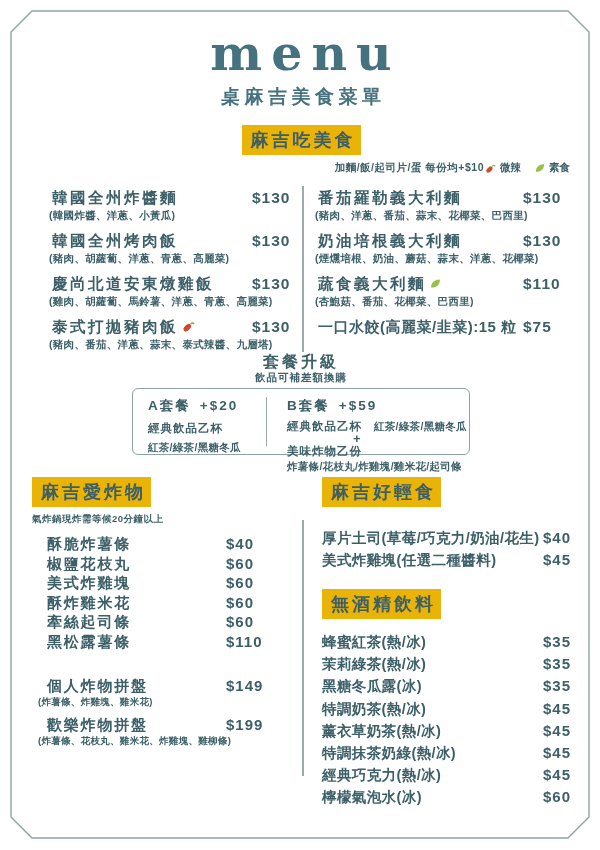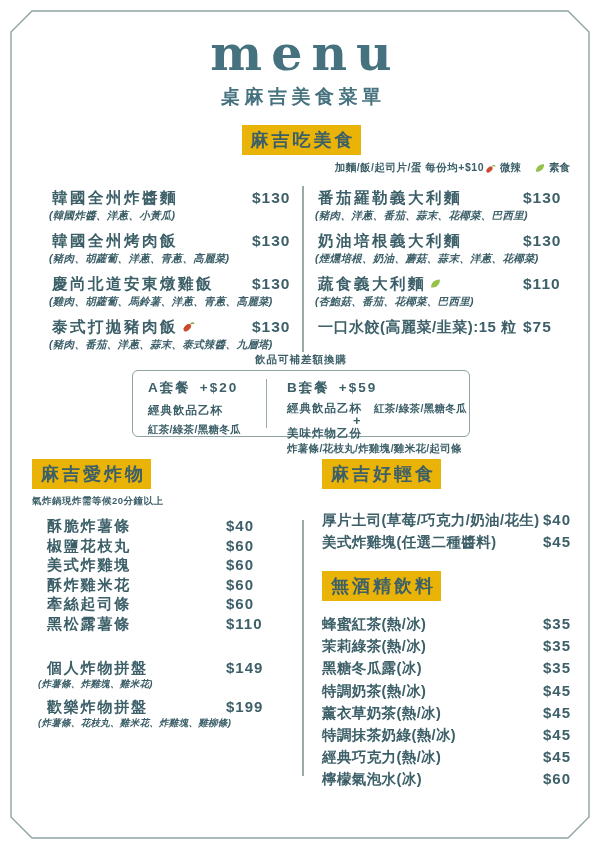--- a/index.html
+++ b/index.html
@@ -30,21 +30,21 @@
   .col-main-r{margin-left:21px;flex:1;}
   .mi{padding-left:20px;margin-bottom:8px;}
   .col-main-r .mi{padding-left:0;}
   .mi:last-child{margin-bottom:0;}
   .mi-top{display:flex;align-items:flex-start;}
   .mi-name{flex:none;width:200px;display:flex;align-items:center;gap:3px;font-size:15.5px;
            font-weight:600;letter-spacing:2.5px;line-height:21px;white-space:nowrap;}
   .col-main-r .mi-name{width:205px;}
   .mi-name.tight{letter-spacing:.5px;font-size:15px;}
   .mi-price{flex:none;width:45px;font-size:15.5px;font-weight:600;letter-spacing:1px;line-height:21px;}
-  .mi-desc{font-size:10.5px;font-weight:600;letter-spacing:.3px;line-height:13px;margin-top:1px;margin-left:-3px;font-style:italic;}
+  .mi-desc{font-size:10.5px;font-weight:600;letter-spacing:.3px;line-height:13px;margin-top:1px;margin-left:-3px;}
 
   .combo{text-align:center;margin-top:2px;}
   .combo-title{font-size:16px;font-weight:700;letter-spacing:3px;line-height:17px;}
   .combo-sub{font-size:10.5px;font-weight:600;letter-spacing:1px;line-height:13px;margin-top:1px;}
   .combo-box{width:338px;height:67px;margin:4px auto 0;border:1.5px solid #8ea3a2;border-radius:6px;
              display:flex;text-align:left;box-sizing:border-box;padding:8px 0 8px;}
   .combo-a{flex:none;width:134px;padding:2px 0 0 15px;box-sizing:border-box;border-right:1.5px solid #9aabaa;}
   .combo-b{flex:1;padding:2px 0 0 20px;}
   .set-title{font-size:13.5px;font-weight:700;letter-spacing:2px;line-height:14px;}
   .set-title .surcharge{margin-left:9px;}
@@ -204,20 +204,21 @@
             <span class="mi-name tight">
                 <span>一口水餃(高麗菜/韭菜):15 粒</span>
               </span>
             <span class="mi-price">$75</span>
           </div>
         </div>
       </div>
     </div>
 
     <div class="combo">
+      <div class="combo-title">套餐升級</div>
       <div class="combo-sub">飲品可補差額換購</div>
       <div class="combo-box">
         <div class="combo-a">
           <div class="set-title">
             <span>A套餐</span><span class="surcharge">+$20</span>
           </div>
           <div class="set-line">經典飲品乙杯</div>
           <div class="set-opts">紅茶/綠茶/黑糖冬瓜</div>
         </div>
         <div class="combo-b">

